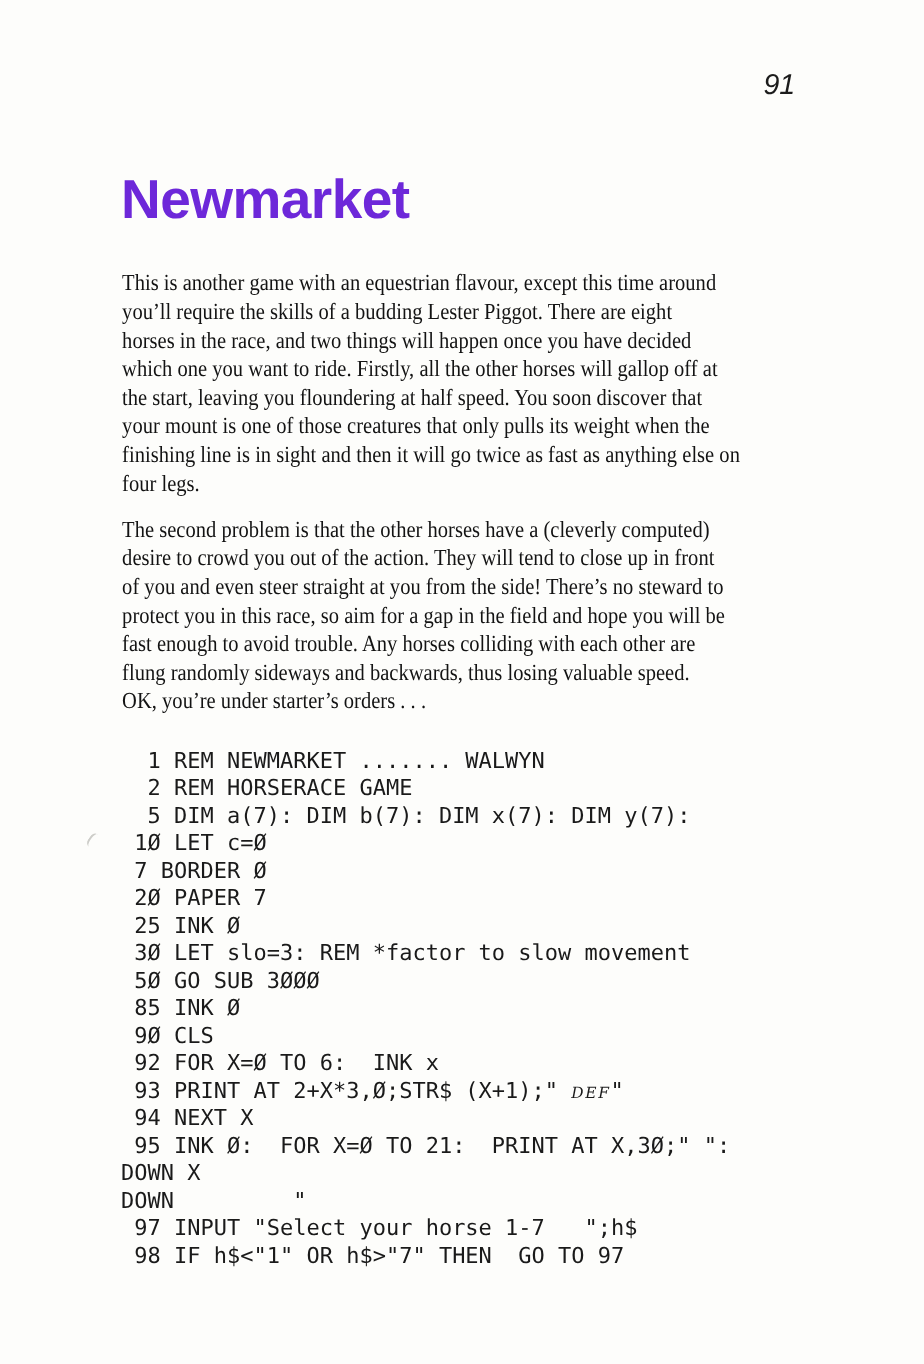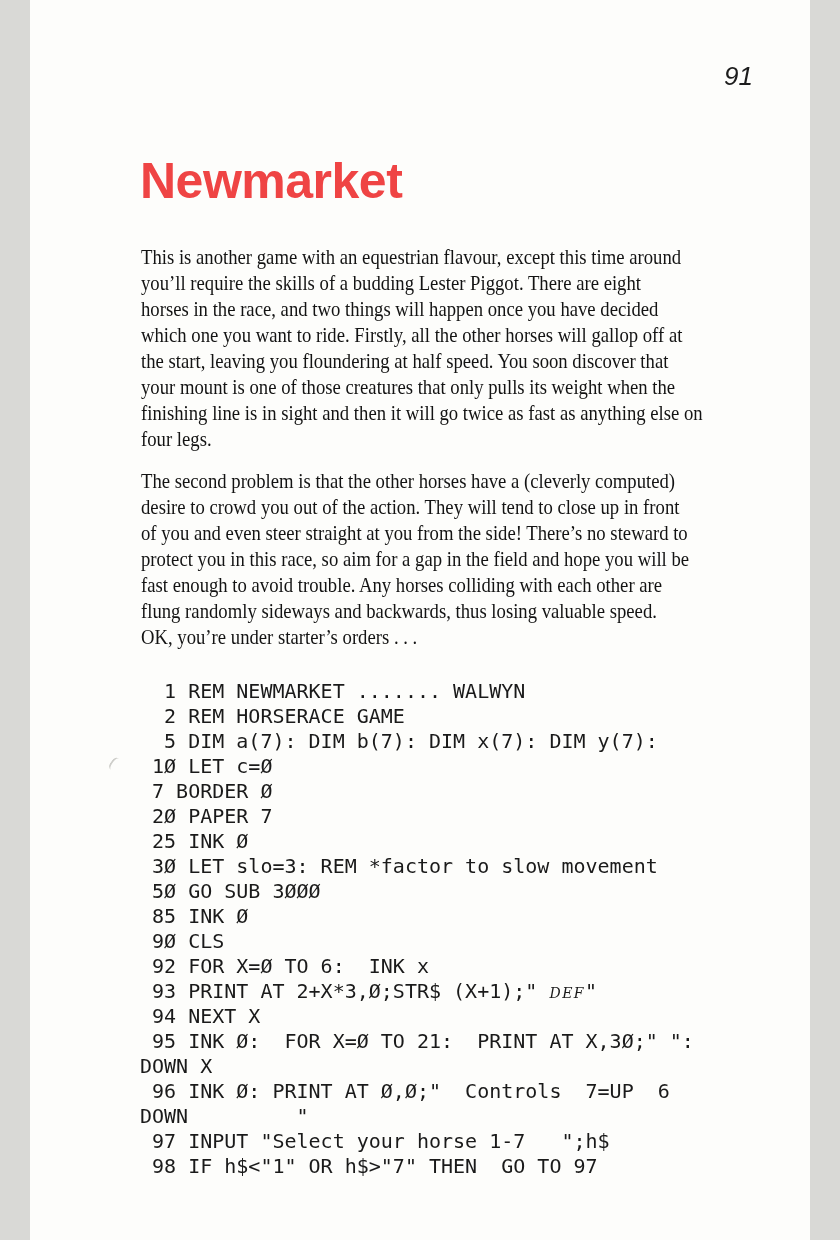--- a/index.html
+++ b/index.html
@@ -1,18 +1,18 @@
 <!DOCTYPE html>
 <html><head>
 <meta charset="utf-8">
 <style>
   html,body { margin:0; padding:0; background:#d9d9d6; }
   .page {
     position:relative;
-    width:780px; height:1240px;
+    width:840px; height:1240px;
     margin:0 auto;
     background:#fdfdfb;
     overflow:hidden;
     color:#151515;
   }
   .page-number {
     position:absolute;
     left:694px; top:62px;
     font-family:"Liberation Sans", sans-serif;
     font-style:italic;
@@ -21,21 +21,21 @@
     color:#1c1c1c;
   }
   .chapter-title {
     position:absolute;
     left:110px; top:122px;
     font-family:"Liberation Sans", sans-serif;
     font-weight:bold;
     font-size:50px;
     line-height:1;
     letter-spacing:-0.5px;
-    color:#ef4444;
+    color:#6d28d9;
   }
   .para {
     position:absolute;
     left:111px;
     font-family:"Liberation Serif", serif;
     font-size:21px;
     line-height:26px;
     color:#131313;
     transform:scaleX(0.89);
     transform-origin:0 0;
@@ -108,21 +108,20 @@
       <div class="line"> 25 INK Ø</div>
       <div class="line"> 3Ø LET slo=3: REM *factor to slow movement</div>
       <div class="line"> 5Ø GO SUB 3ØØØ</div>
       <div class="line"> 85 INK Ø</div>
       <div class="line"> 9Ø CLS</div>
       <div class="line"> 92 FOR X=Ø TO 6:  INK x</div>
       <div class="line"><span> 93 PRINT AT 2+X*3,Ø;STR$ (X+1);" </span><span class="it">DEF</span><span>"</span></div>
       <div class="line"> 94 NEXT X</div>
       <div class="line"> 95 INK Ø:  FOR X=Ø TO 21:  PRINT AT X,3Ø;" ":</div>
       <div class="line">DOWN X</div>
-      <div class="line"> 96 INK Ø: PRINT AT Ø,Ø;"  Controls  7=UP  6</div>
       <div class="line">DOWN         "</div>
       <div class="line"> 97 INPUT "Select your horse 1-7   ";h$</div>
       <div class="line"> 98 IF h$&lt;"1" OR h$&gt;"7" THEN  GO TO 97</div>
     </div>
 
   <div class="scan-artifact"></div>
 
 </div>
 
 </body></html>

